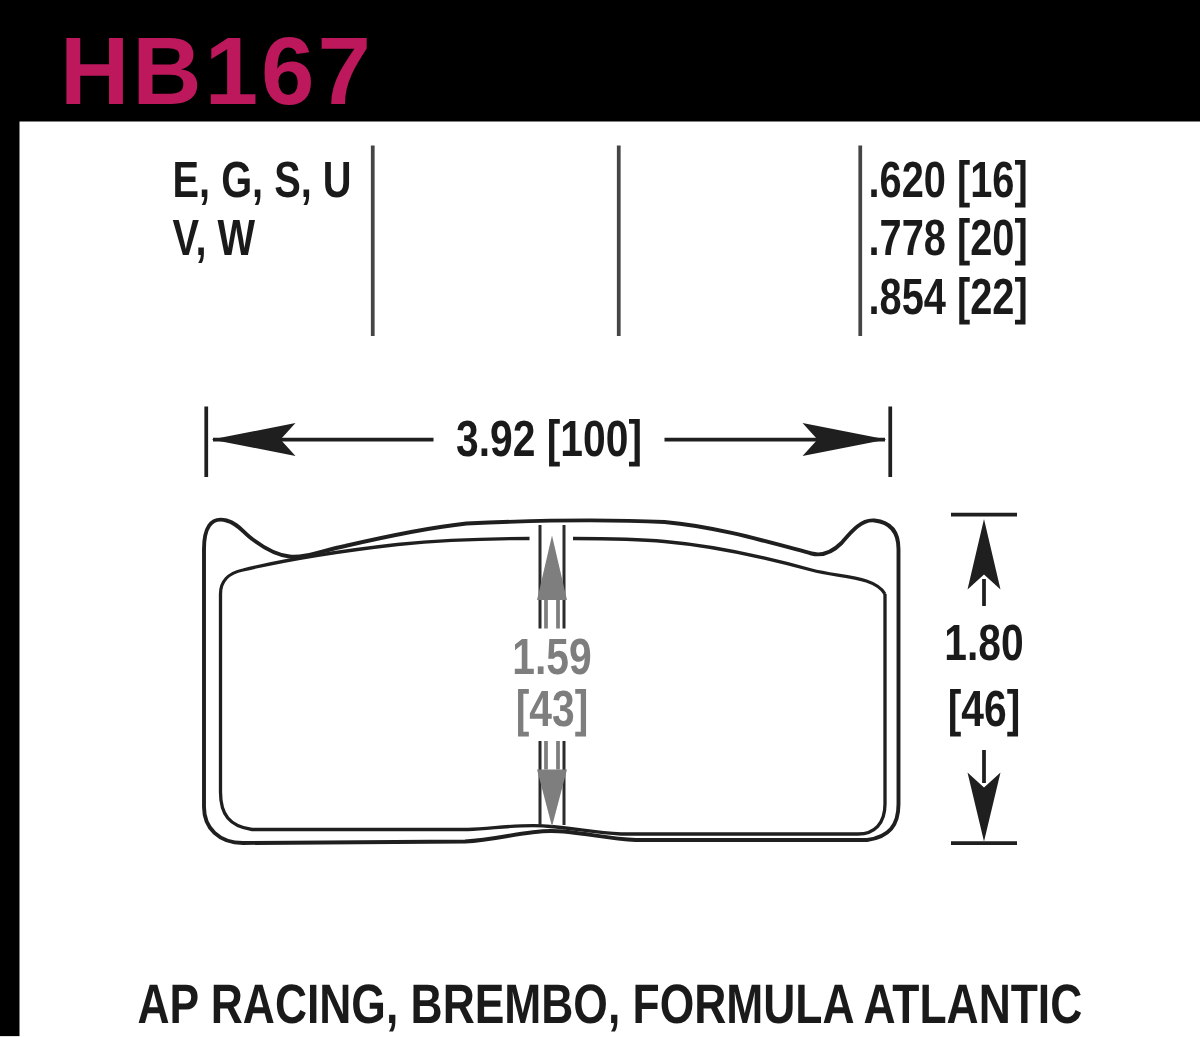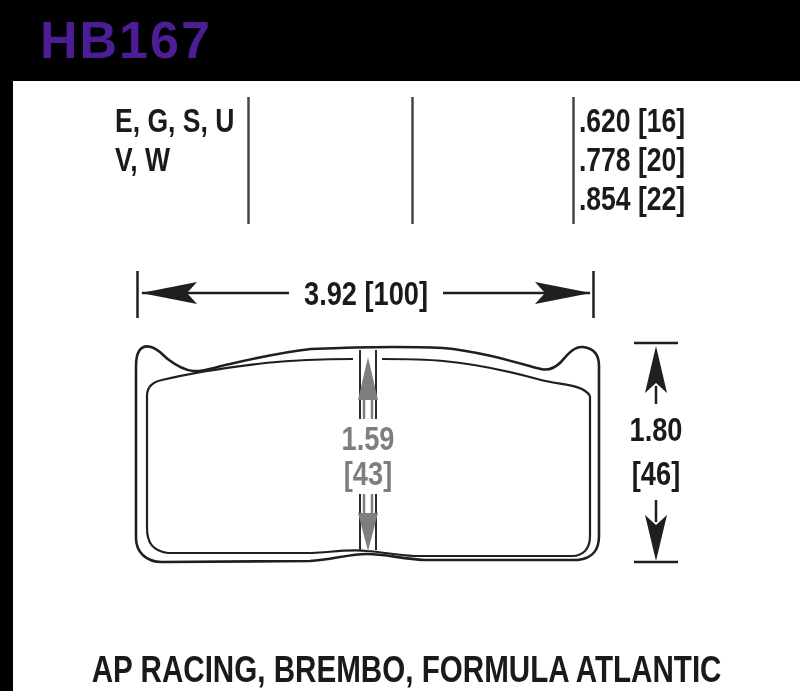--- a/index.html
+++ b/index.html
@@ -4,22 +4,22 @@
 <style>
   html,body{margin:0;padding:0;background:#ffffff;}
   .stage{
     position:relative;width:800px;height:691px;overflow:hidden;
     background:#ffffff;font-family:"Liberation Sans", sans-serif;
     -webkit-font-smoothing:antialiased;
   }
   .header-band{position:absolute;left:0;top:0;width:800px;height:81px;background:#000000;}
   .left-strip{position:absolute;left:0;top:0;width:13px;height:691px;background:#000000;}
   .part-number{
-    position:absolute;left:40px;top:10px;color:#4c1d95;
-    font-size:52px;font-weight:bold;letter-spacing:2px;white-space:nowrap;
+    position:absolute;left:40px;top:10px;color:#be185d;
+    font-size:64px;font-weight:bold;letter-spacing:2px;white-space:nowrap;
   }
   .txt{position:absolute;font-weight:bold;color:#1a1a1a;white-space:nowrap;}
   .condL{transform:scaleX(0.78);transform-origin:left center;}
   .condC{transform:scaleX(0.80);transform-origin:center center;text-align:center;}
   .compounds{left:115px;top:101px;font-size:34px;line-height:39px;}
   .thicknesses{left:579px;top:101px;font-size:34px;line-height:39px;}
   .width-label{left:266px;top:274px;width:200px;font-size:34px;}
   .dim-gray{color:#7e7e7e;}
   .c159{left:308px;top:419px;width:120px;font-size:34px;}
   .c43{left:308px;top:454px;width:120px;font-size:34px;}

